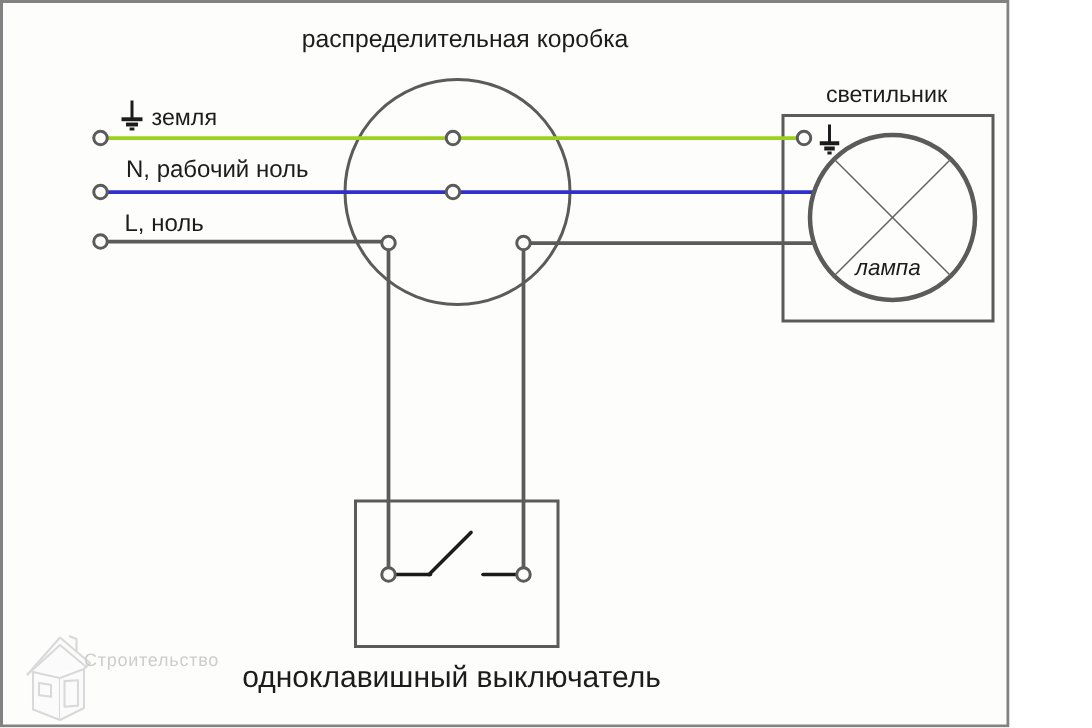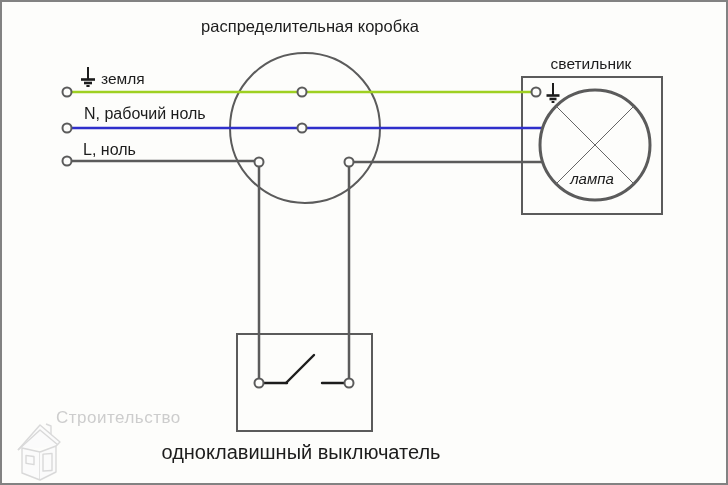--- a/index.html
+++ b/index.html
@@ -1,18 +1,18 @@
 <!DOCTYPE html>
 <html><head>
 <meta charset="utf-8">
 <style>
   html,body{margin:0;padding:0;background:#fff;}
   .canvas{
     position:relative;
-    width:728px;height:485px;
+    width:673px;height:485px;
     background:#fdfdfb;
     font-family:"Liberation Sans","DejaVu Sans",sans-serif;
     overflow:hidden;
   }
   .frame{
     position:absolute;inset:0;
     border:2px solid #828282;
     pointer-events:none;
   }
   svg.layer{position:absolute;left:0;top:0;}
@@ -24,22 +24,22 @@
     line-height:1.1;
   }
   .centered{transform:translateX(-50%);}
   .title-lbl{font-size:16.5px;}
   .side-lbl{font-size:16px;}
   .ground-lbl{font-size:15.5px;}
   .fixture-lbl{font-size:15.5px;}
   .lamp-lbl{font-size:15px;font-style:italic;}
   .switch-lbl{font-size:20px;}
   .watermark{
-    position:absolute;left:56px;top:407px;
-    color:#cdcdcd;font-size:17px;line-height:22px;
+    position:absolute;left:56px;top:429px;
+    color:#cdcdcd;font-size:12px;line-height:22px;
     letter-spacing:0.5px;white-space:nowrap;
   }
 </style>
 </head>
 <body>
 
 <div class="canvas">
 
   <svg class="layer" width="728" height="485" viewBox="0 0 728 485">
 

